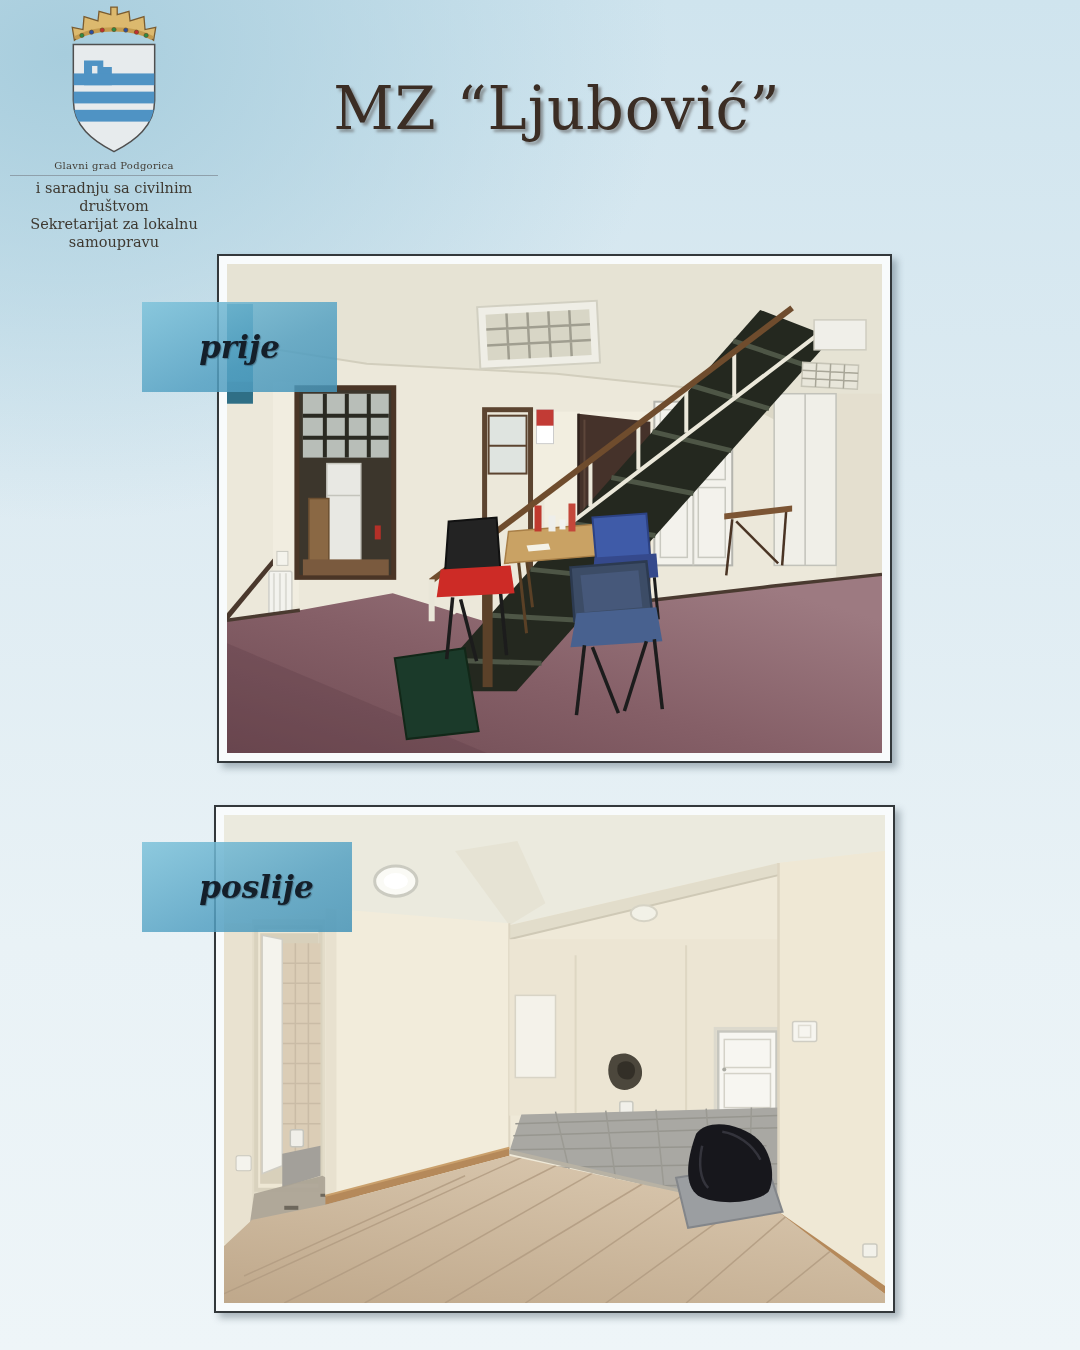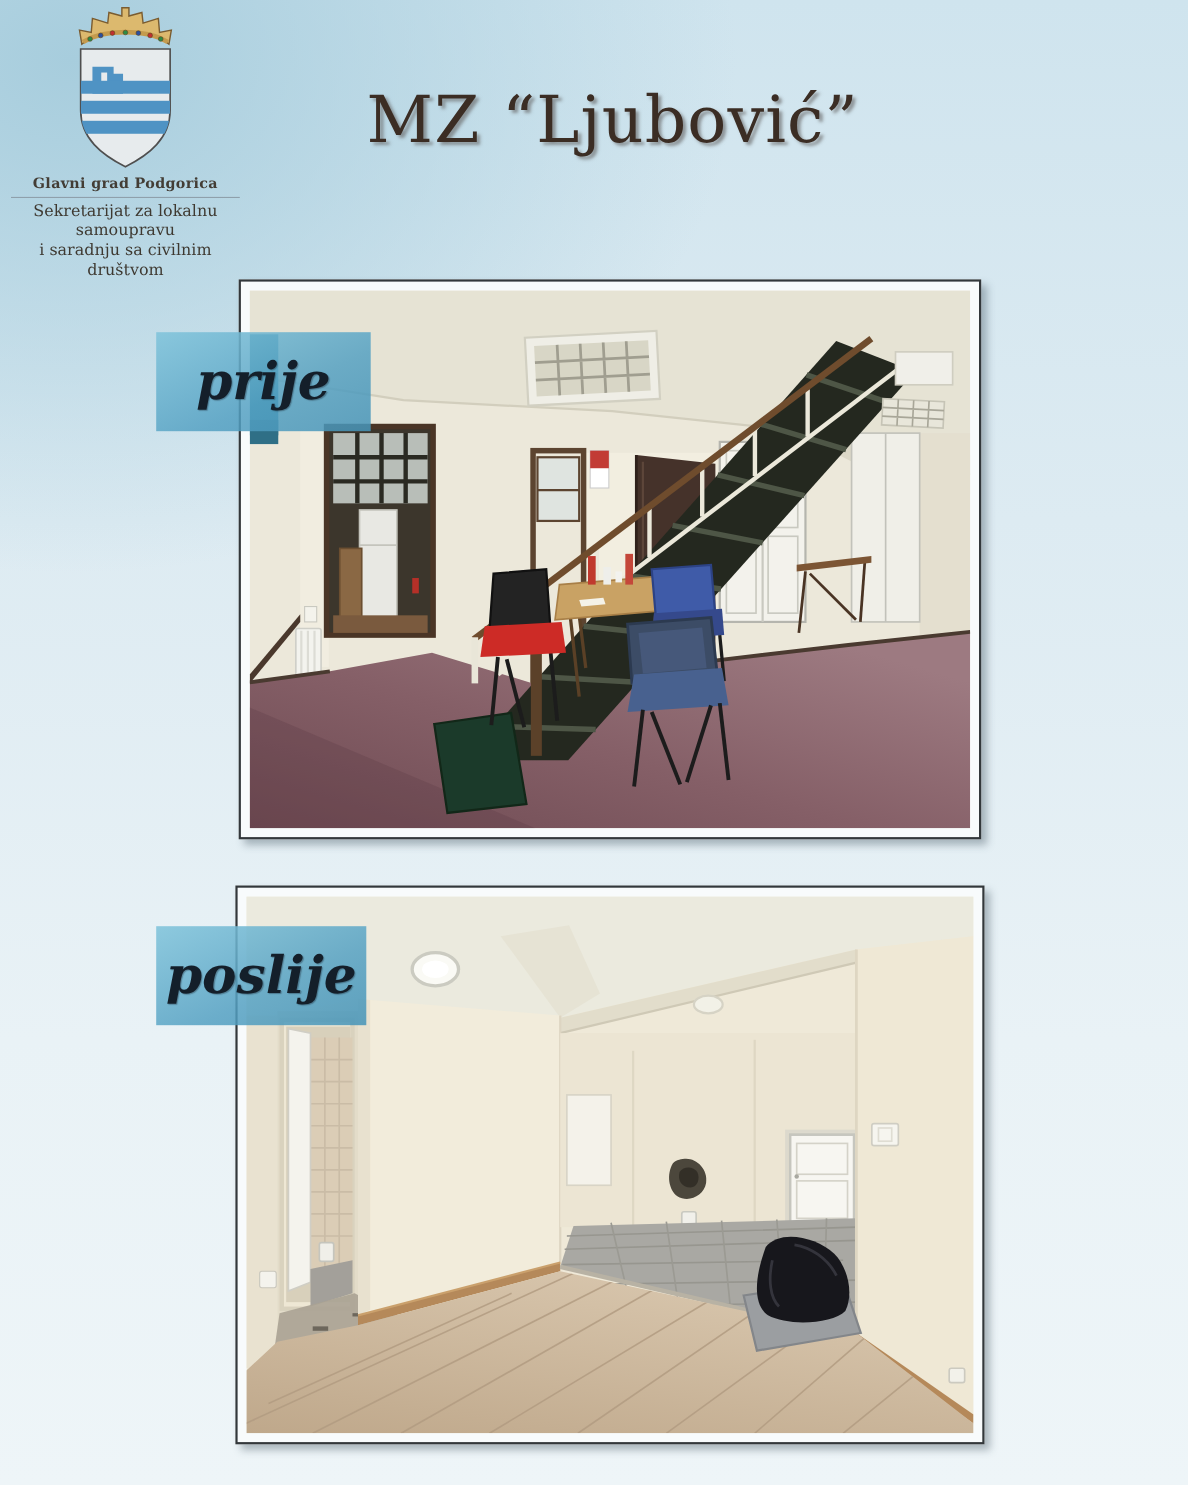--- a/index.html
+++ b/index.html
@@ -6,21 +6,21 @@
   .page{
     position:relative; width:1080px; height:1350px; overflow:hidden;
     font-family:"DejaVu Serif","Liberation Serif",serif;
     background:
       radial-gradient(1100px 850px at 6% 4%, #a7cddd 0%, rgba(167,205,221,0) 55%),
       linear-gradient(180deg,#cfe4ee 0%, #ddebf2 35%, #e9f2f6 70%, #eef5f8 100%);
   }
   
   .logo-block{position:absolute; left:0; top:6px; width:228px; text-align:center;}
   .logo-emblem{display:block; margin:0 auto;}
-  .logo-org{font-size:13px; color:#433d35; margin-top:2px; letter-spacing:.3px;font-weight:bold;}
+  .logo-org{font-size:10px; color:#433d35; margin-top:2px; letter-spacing:.3px;}
   .logo-divider{height:1px; background:#8fa0ab; margin:4px 10px 3px 10px;}
   .logo-dept{font-size:14.5px; color:#3e3931; line-height:1.25;}
   
   .title{
     position:absolute; top:74px; left:0; width:100%; margin:0;
     text-align:center; text-indent:34px;
     font-size:59px; font-weight:normal; color:#3b2d24; letter-spacing:1px;
     text-shadow:3px 3px 3px rgba(105,105,105,.65);
   }
   
@@ -30,25 +30,25 @@
     box-shadow:5px 5px 7px rgba(60,80,92,.38);
   }
   .card-before{left:217px; top:254px; width:675px; height:509px;}
   .card-after {left:214px; top:805px; width:681px; height:508px;}
   .card svg{display:block; width:100%; height:100%;}
   
   .photo-label{
     position:absolute; z-index:10;
     display:flex; align-items:center; justify-content:center;
     background:linear-gradient(155deg, rgba(129,196,219,.88) 0%, rgba(83,160,194,.84) 60%, rgba(70,148,184,.86) 100%);
-    font-style:italic; font-weight:bold; font-size:47px; color:#141f2a;
+    font-style:italic; font-weight:bold; font-size:31px; color:#141f2a;
     text-shadow:1px 1px 1px rgba(20,30,40,.35);
   }
   .label-before{left:142px; top:302px; width:195px; height:90px;}
-  .label-after {left:142px; top:842px; width:191px; height:90px;}
+  .label-after {left:142px; top:842px; width:191px; height:90px;padding-left:19px;}
 </style>
 </head>
 <body>
 
 <div class="page">
 
   <div class="logo-block">
     <svg class="logo-emblem" width="108" height="152" viewBox="0 0 100 142">
 
       <path d="M13,32 C30,18 70,18 87,32 L89,20 L79,22 L78,10 L65,14 L64,5 L53,8 L53,1 L47,1 L47,8 L36,5 L35,14 L22,10 L21,22 L11,20 Z" fill="#dcb96e" stroke="#7a5c30" stroke-width="1.2"></path>
@@ -70,22 +70,22 @@
       <g clip-path="url(#shieldClip)">
         <path d="M22,74 V51 H40 V57 H48 V74 Z" fill="#4f93c4"></path>
         <rect x="29.5" y="56" width="5" height="8" fill="#e7ebed"></rect>
         <rect x="12" y="63" width="76" height="11" fill="#4f93c4"></rect>
         <rect x="12" y="80" width="76" height="11" fill="#4f93c4"></rect>
         <rect x="12" y="97" width="76" height="11" fill="#4f93c4"></rect>
       </g>
     </svg>
     <div class="logo-org">Glavni grad Podgorica</div>
     <div class="logo-divider"></div>
+    <div class="logo-dept">i saradnju sa civilnim društvom</div>
     <div class="logo-dept">Sekretarijat za lokalnu samoupravu</div>
-    <div class="logo-dept">i saradnju sa civilnim društvom</div>
   </div>
 
   <h1 class="title">MZ “Ljubović”</h1>
 
   <div class="card card-before">
     <svg viewBox="0 0 656 490" preserveAspectRatio="none" aria-label="Room before renovation: burgundy carpet, dark staircase, small table with red and blue chairs">
       <defs>
         <linearGradient id="carpetG" x1="0" y1="1" x2="0.9" y2="0.15">
           <stop offset="0" stop-color="#6e4a52"></stop>
             <stop offset="0.5" stop-color="#855f67"></stop>

